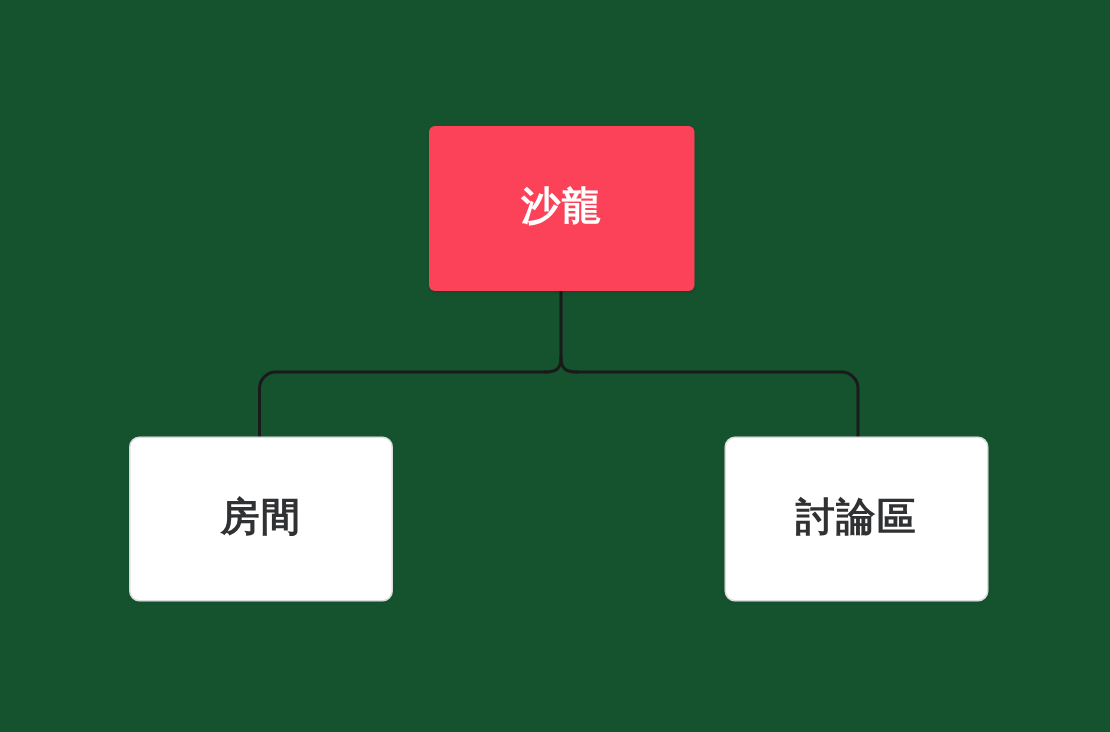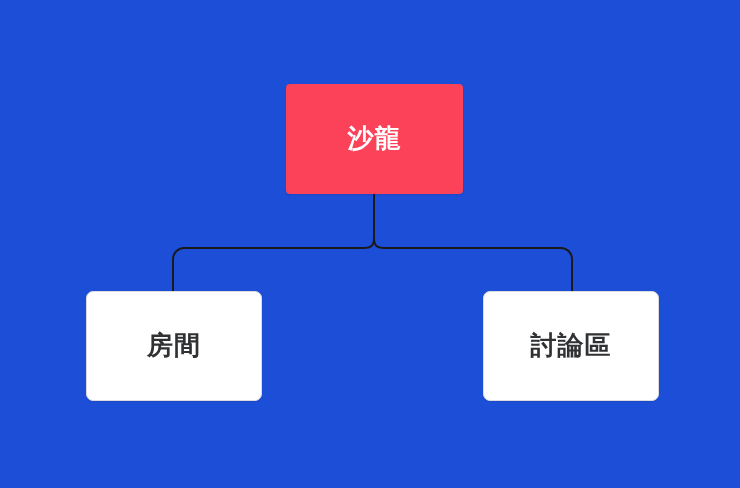--- a/index.html
+++ b/index.html
@@ -7,21 +7,21 @@
     padding: 0;
     background: #ffffff;
   }
   body {
     font-family: "DejaVu Sans", "Liberation Sans", sans-serif;
   }
   #canvas {
     position: relative;
     width: 740px;
     height: 488px;
-    background: #1d4ed8;
+    background: #14532d;
     overflow: hidden;
   }
   #connector-layer {
     position: absolute;
     left: 0;
     top: 0;
     width: 740px;
     height: 488px;
     pointer-events: none;
   }

